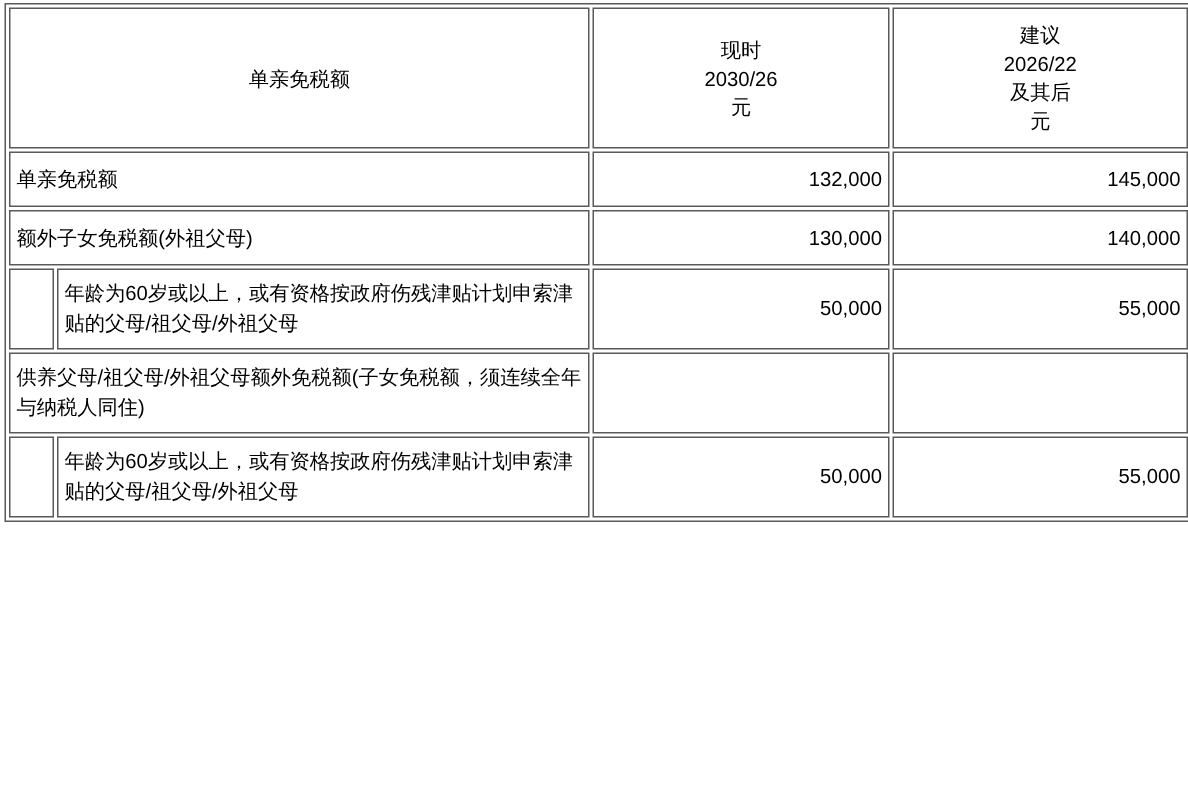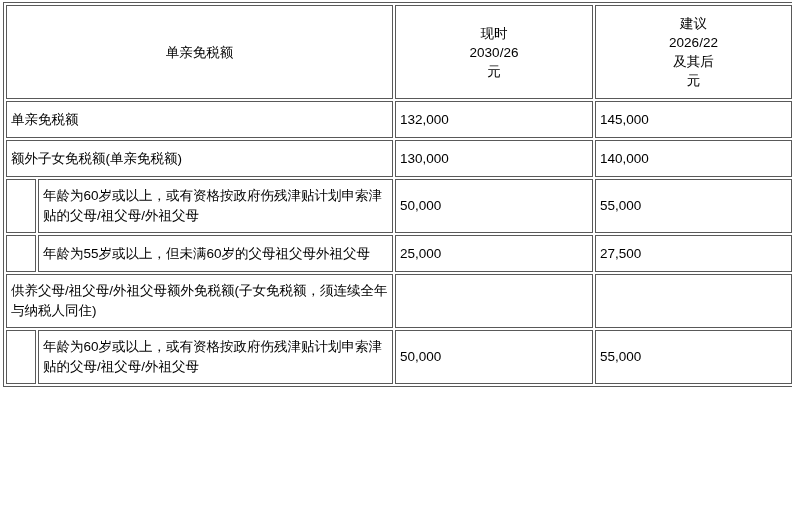--- a/index.html
+++ b/index.html
@@ -38,21 +38,21 @@
     height: 84px;
     line-height: 19px;
   }
   td.label-cell {
     text-align: left;
   }
   td.indent-cell {
     padding: 0;
   }
   td.value-cell {
-    text-align: left;
+    text-align: right;
     padding-right: 5px;
   }
   tr.single td {
     height: 27px;
   }
   tr.double td {
     height: 44px;
   }
 </style>
 </head>
@@ -78,35 +78,29 @@
 元</td>
       </tr>
     </thead>
     <tbody id="table-body">
         <tr class="single">
           <td class="label-cell" colspan="2">单亲免税额</td>
           <td class="value-cell">132,000</td>
           <td class="value-cell">145,000</td>
         </tr>
         <tr class="single">
-          <td class="label-cell" colspan="2">额外子女免税额(单亲免税额)</td>
+          <td class="label-cell" colspan="2">额外子女免税额(外祖父母)</td>
           <td class="value-cell">130,000</td>
           <td class="value-cell">140,000</td>
         </tr>
         <tr class="double">
           <td class="indent-cell"></td>
           <td class="label-cell">年龄为60岁或以上，或有资格按政府伤残津贴计划申索津贴的父母/祖父母/外祖父母</td>
           <td class="value-cell">50,000</td>
           <td class="value-cell">55,000</td>
-        </tr>
-        <tr class="single">
-          <td class="indent-cell"></td>
-          <td class="label-cell">年龄为55岁或以上，但未满60岁的父母祖父母外祖父母</td>
-          <td class="value-cell">25,000</td>
-          <td class="value-cell">27,500</td>
         </tr>
         <tr class="double">
           <td class="label-cell" colspan="2">供养父母/祖父母/外祖父母额外免税额(子女免税额，须连续全年与纳税人同住)</td>
           <td class="value-cell"></td>
           <td class="value-cell"></td>
         </tr>
         <tr class="double">
           <td class="indent-cell"></td>
           <td class="label-cell">年龄为60岁或以上，或有资格按政府伤残津贴计划申索津贴的父母/祖父母/外祖父母</td>
           <td class="value-cell">50,000</td>

